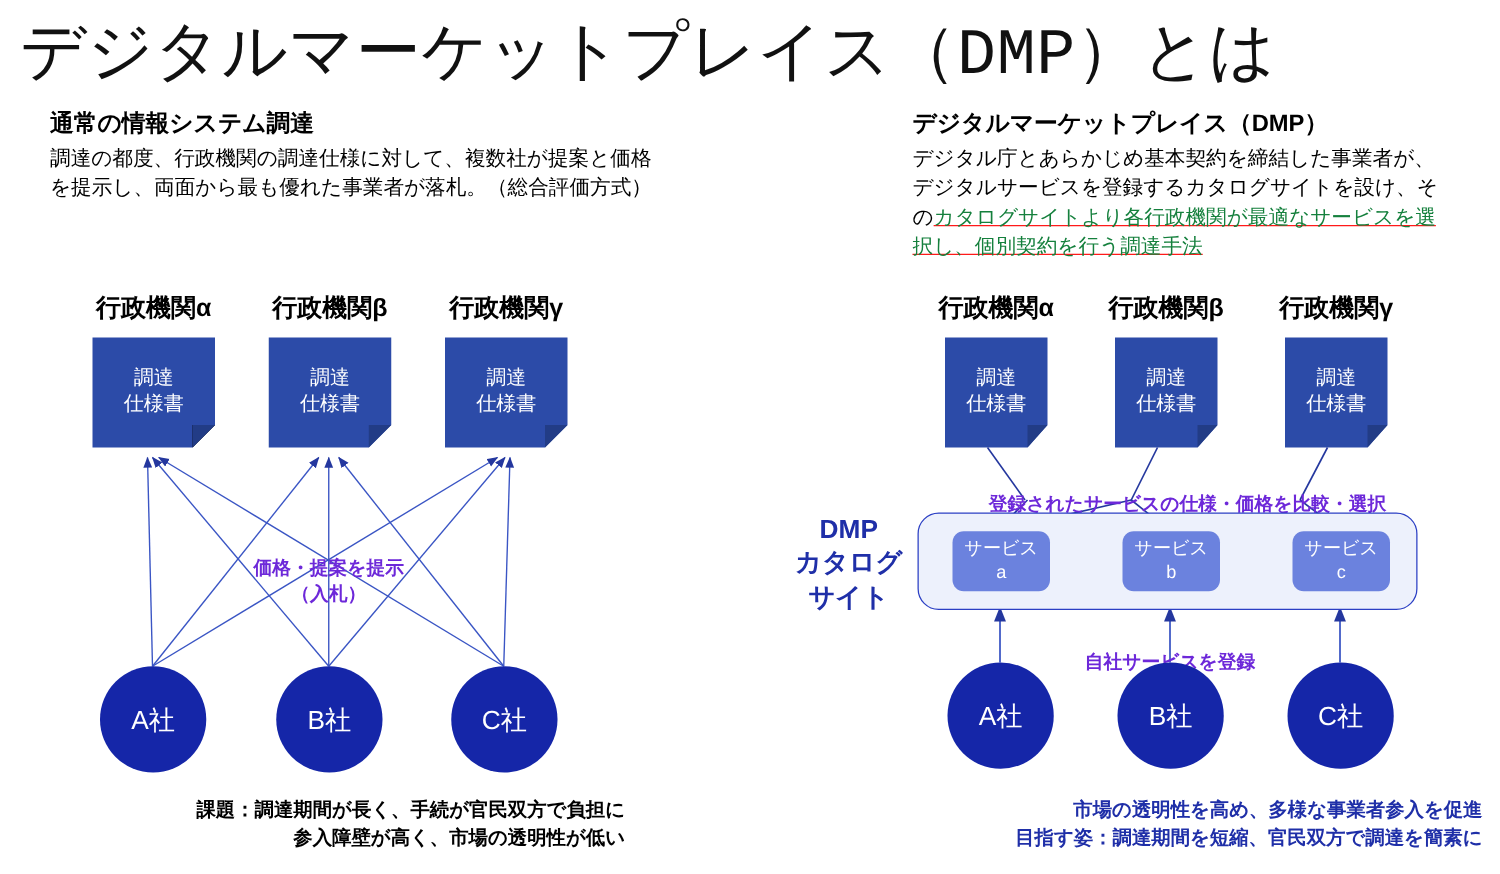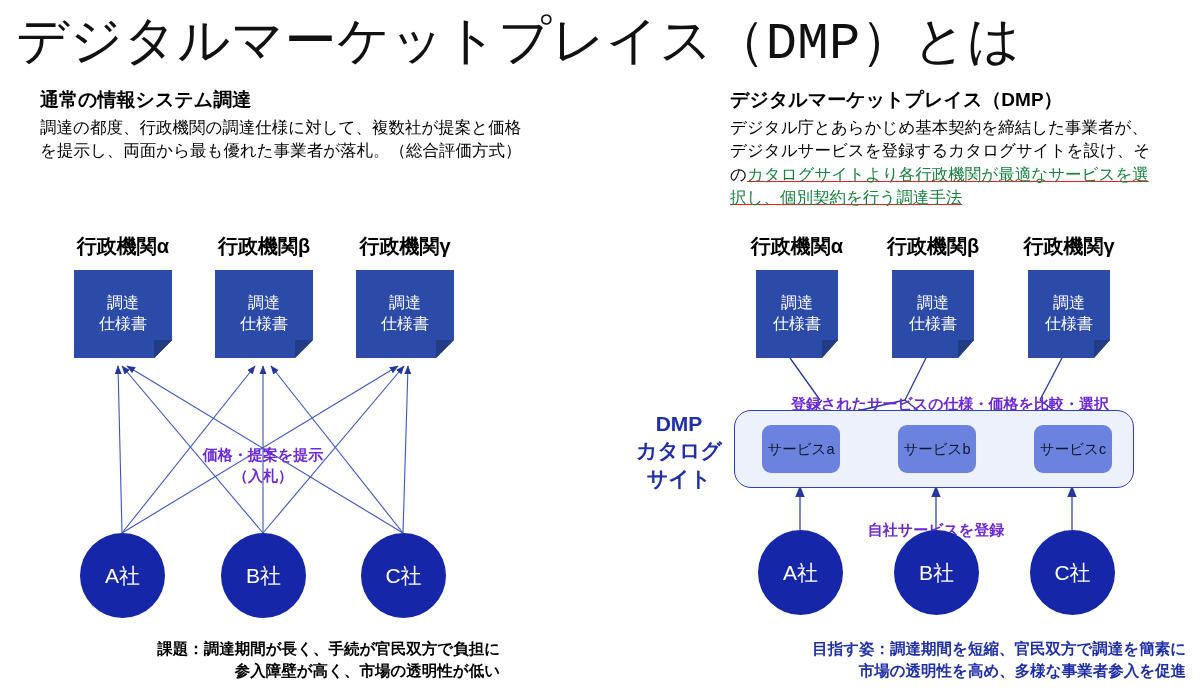--- a/index.html
+++ b/index.html
@@ -37,22 +37,22 @@
   .circle{position:absolute;border-radius:50%;background:#1526a8;color:#fff;
           display:flex;align-items:center;justify-content:center;
           font-size:21px;font-weight:400;}
 
   .dmp-label{position:absolute;text-align:center;font-size:21px;font-weight:700;
              color:#1f2fa8;line-height:1.3;white-space:nowrap;}
 
   .catalog-box{position:absolute;background:#edf1fc;border:1.6px solid #2b3fc4;
                border-radius:17px;box-sizing:border-box;}
 
-  .svc{position:absolute;background:#6b82de;border-radius:9px;color:#0f172a;
-       display:flex;align-items:center;justify-content:center;
+  .svc{position:absolute;background:#6b82de;border-radius:9px;color:#ffffff;
+       display:flex;flex-direction:column;align-items:center;justify-content:center;
        font-size:14.5px;line-height:1.28;text-align:center;}
   .svc span{display:block;}
 
   .mid-cap{position:absolute;text-align:center;font-size:15px;font-weight:700;color:#6d28d9;
            white-space:nowrap;line-height:1.4;margin-top:21px;}
 </style>
 </head>
 <body>
 
 <div class="page">
@@ -233,17 +233,17 @@
     <span>A社</span>
   </div>
   <div class="circle" style="left:894px;top:530px;width:85px;height:85px;">
     <span>B社</span>
   </div>
   <div class="circle" style="left:1030px;top:530px;width:85px;height:85px;">
     <span>C社</span>
   </div>
 
   <div class="cap cap-blue" style="left:706px;top:638px;width:480px;">
+    <div>市場の透明性を高め、多様な事業者参入を促進</div>
     <div>目指す姿：調達期間を短縮、官民双方で調達を簡素に</div>
-    <div>市場の透明性を高め、多様な事業者参入を促進</div>
   </div>
 
 </div>
 
 </body></html>

